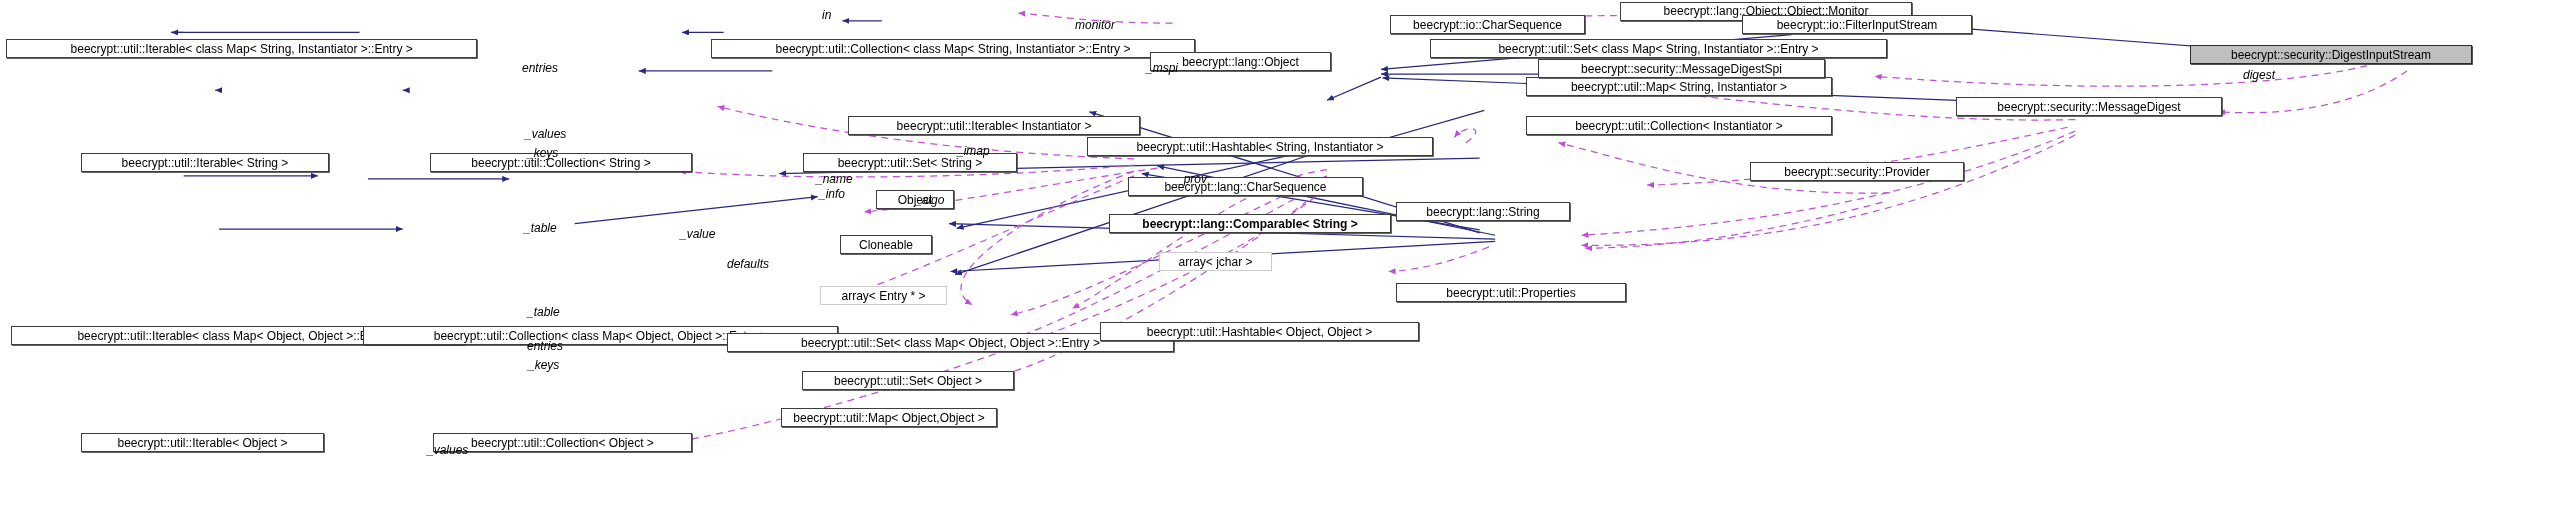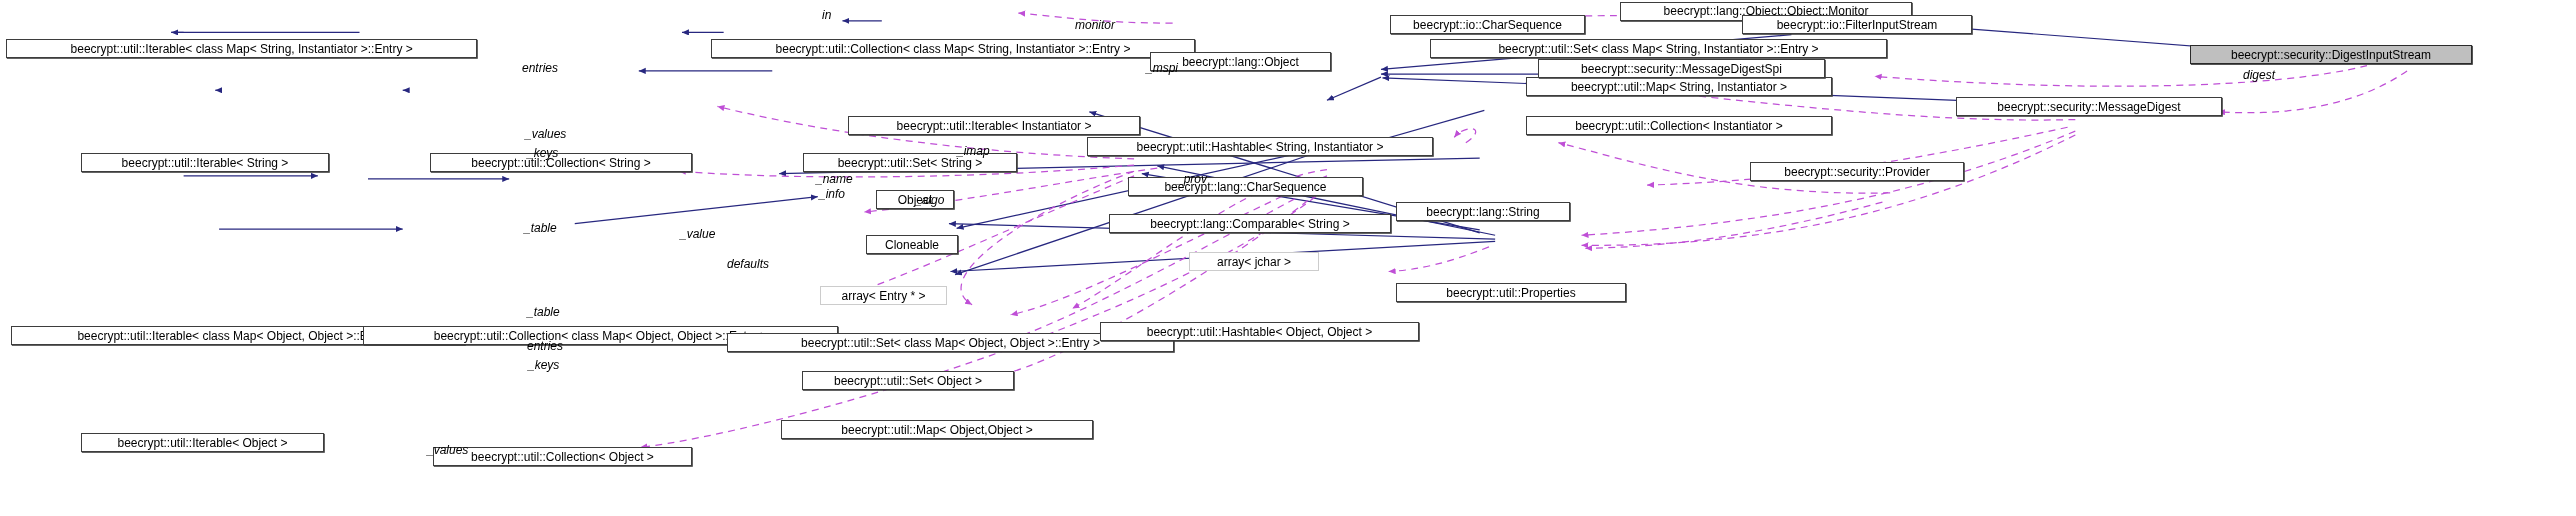--- a/index.html
+++ b/index.html
@@ -158,30 +158,30 @@
       </div>
       <div class="node solidbox" style="left: 1128px; top: 177px; width: 235px;">
         <span>beecrypt::lang::CharSequence</span>
       </div>
       <div class="node solidbox" style="left: 1750px; top: 162px; width: 214px; align-items: center;">
         <span>beecrypt::security::Provider</span>
       </div>
       <div class="node solidbox" style="left: 846px; top: 190px; width: 78px; margin-left: 30px;">
         <span>Object</span>
       </div>
-      <div class="node solidbox" style="left: 1109px; top: 214px; width: 282px;">
+      <div class="node solidbox" style="left: 1109px; top: 214px; width: 282px; font-weight: bold;">
         <span>beecrypt::lang::Comparable&lt; String &gt;</span>
       </div>
       <div class="node solidbox" style="left: 1396px; top: 202px; width: 174px;">
         <span>beecrypt::lang::String</span>
       </div>
-      <div class="node solidbox" style="left: 840px; top: 235px; width: 92px; margin-left: 26px;">
+      <div class="node solidbox" style="left: 840px; top: 235px; width: 92px;">
         <span>Cloneable</span>
       </div>
-      <div class="node faint" style="left: 1159px; top: 252px; width: 130px; margin-left: 30px;">
+      <div class="node faint" style="left: 1159px; top: 252px; width: 113px;">
         <span>array&lt; jchar &gt;</span>
       </div>
       <div class="node solidbox" style="left: 1396px; top: 283px; width: 230px;">
         <span>beecrypt::util::Properties</span>
       </div>
       <div class="node faint" style="left: 820px; top: 286px; width: 127px;">
         <span>array&lt; Entry * &gt;</span>
       </div>
       <div class="node solidbox" style="left: 10.8px; top: 326px; width: 454px;">
         <span>beecrypt::util::Iterable&lt; class Map&lt; Object, Object &gt;::Entry &gt;</span>
@@ -191,27 +191,27 @@
       </div>
       <div class="node solidbox" style="left: 727px; top: 333px; width: 447px;">
         <span>beecrypt::util::Set&lt; class Map&lt; Object, Object &gt;::Entry &gt;</span>
       </div>
       <div class="node solidbox" style="left: 1100px; top: 322px; width: 319px;">
         <span>beecrypt::util::Hashtable&lt; Object, Object &gt;</span>
       </div>
       <div class="node solidbox" style="left: 802px; top: 371px; width: 212px;">
         <span>beecrypt::util::Set&lt; Object &gt;</span>
       </div>
-      <div class="node solidbox" style="left: 781px; top: 408px; width: 312px; margin-top: 12px;">
+      <div class="node solidbox" style="left: 781px; top: 408px; width: 216px;">
         <span>beecrypt::util::Map&lt; Object,Object &gt;</span>
       </div>
       <div class="node solidbox" style="left: 81px; top: 433px; width: 243px;">
         <span>beecrypt::util::Iterable&lt; Object &gt;</span>
       </div>
-      <div class="node solidbox" style="left: 433px; top: 433px; width: 259px; margin-top: 14px;">
+      <div class="node solidbox" style="left: 433px; top: 433px; width: 259px;">
         <span>beecrypt::util::Collection&lt; Object &gt;</span>
       </div>
     </div>
   <div id="labels">
       <div class="edge-label" style="left: 1037px; top: 18.5px; margin-left: 38px;">monitor</div>
       <div class="edge-label" style="left: 822px; top: 9.3px;">in</div>
       <div class="edge-label" style="left: 522px; top: 62px;">entries</div>
       <div class="edge-label" style="left: 1146px; top: 62px;">_mspi</div>
       <div class="edge-label" style="left: 2243px; top: 69px;">digest</div>
       <div class="edge-label" style="left: 525px; top: 128px;">_values</div>

